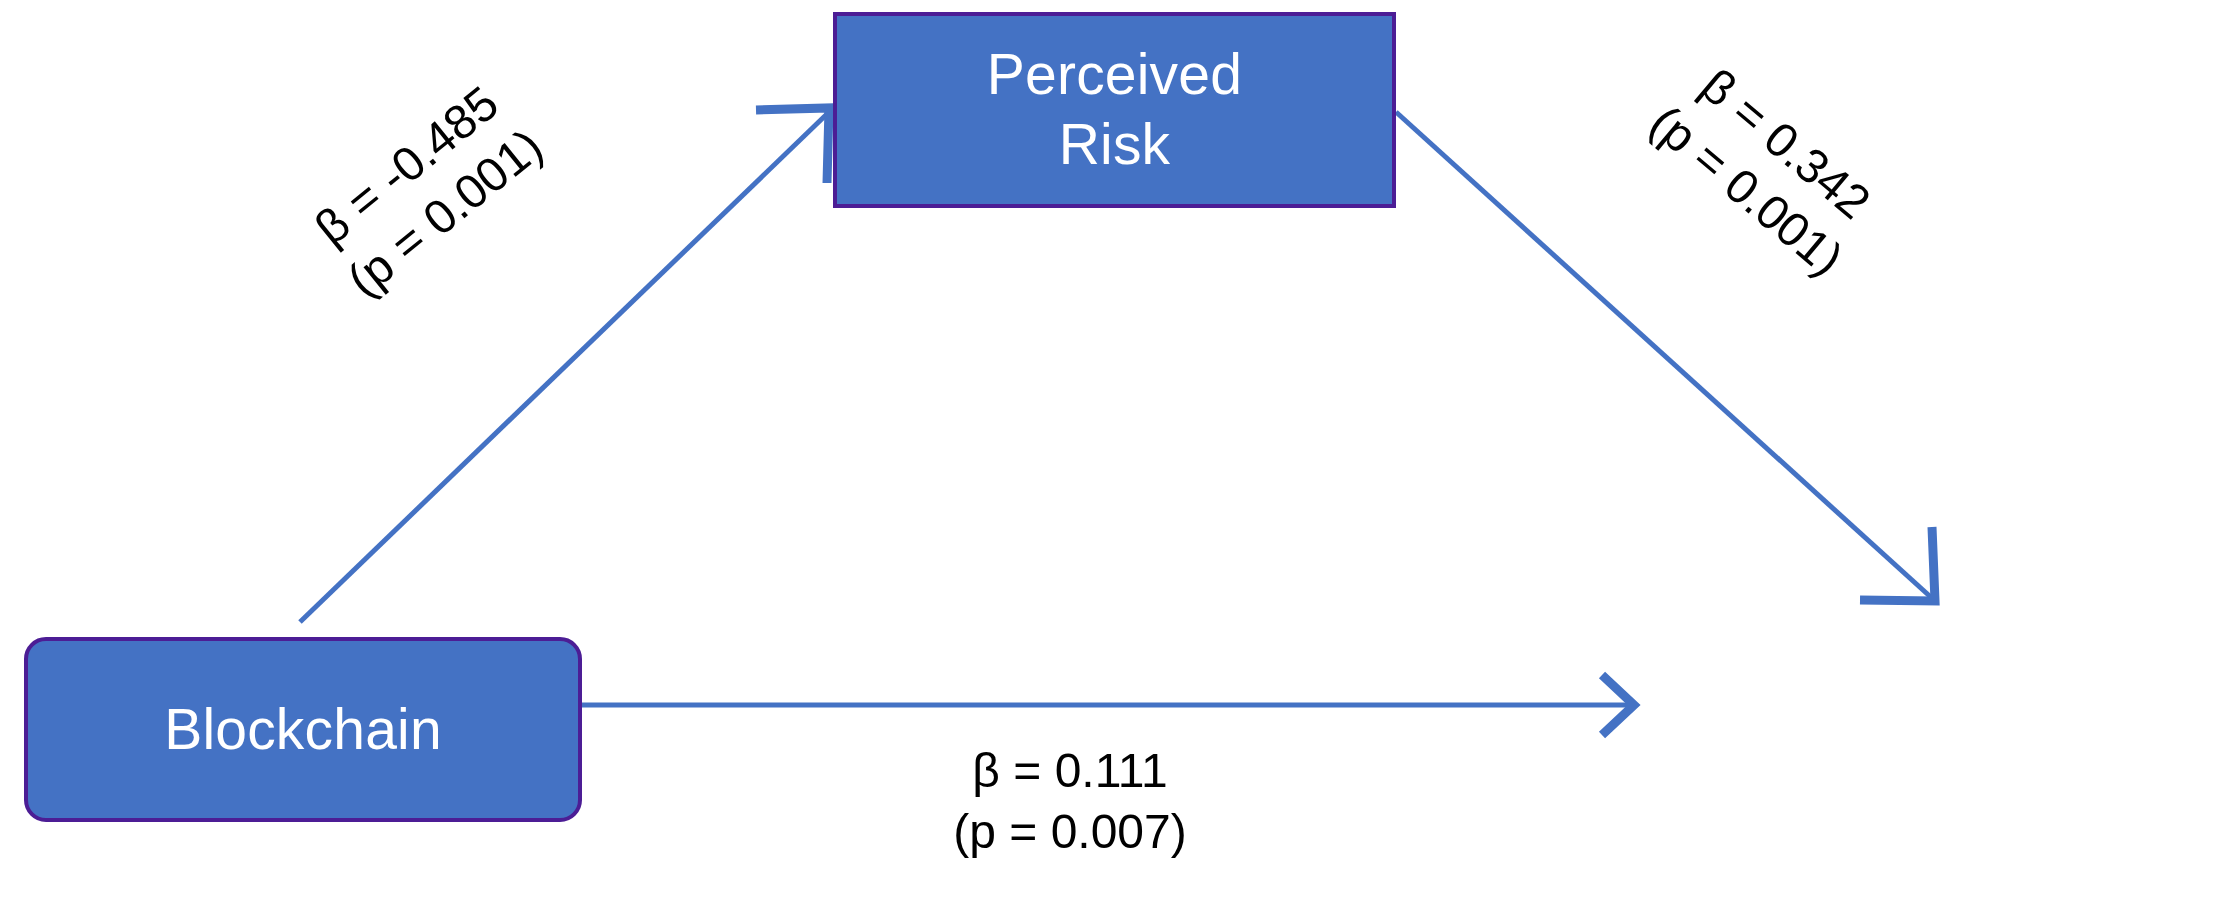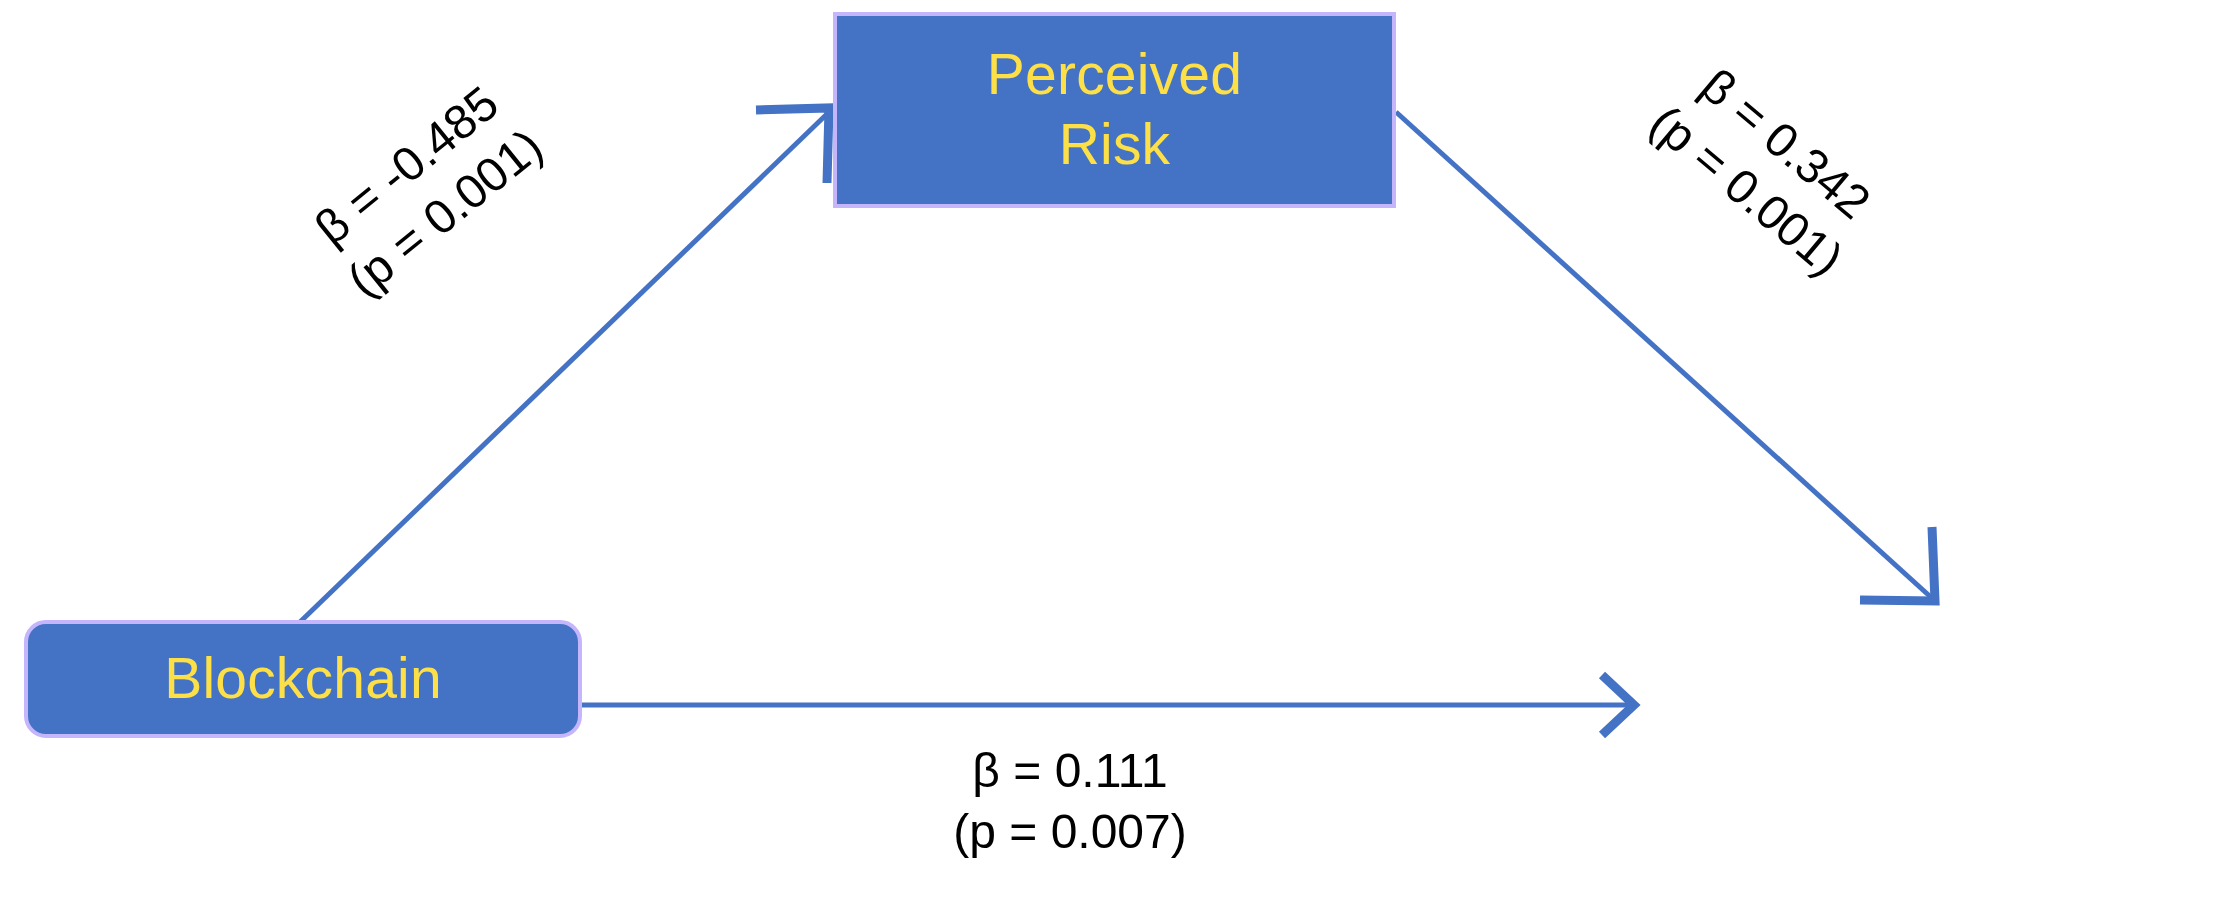--- a/index.html
+++ b/index.html
@@ -12,43 +12,43 @@
     width: 2238px;
     height: 911px;
     background: #ffffff;
     overflow: hidden;
     font-family: "Liberation Sans", sans-serif;
   }
   .node {
     position: absolute;
     box-sizing: border-box;
     background: #4472C4;
-    border: 4px solid #c4b5fd;
-    color: #fde047;
+    border: 4px solid #4c1d95;
+    color: #ffffff;
     display: flex;
     align-items: center;
     justify-content: center;
     text-align: center;
     font-size: 57px;
     line-height: 1.22;
     font-weight: 400;
     letter-spacing: 0.2px;
     white-space: pre-line;
   }
   #node-perceived-risk {
     left: 833px;
     top: 12px;
     width: 563px;
     height: 196px;
   }
   #node-blockchain {
     left: 24px;
-    top: 620px;
+    top: 637px;
     width: 558px;
-    height: 118px;
+    height: 185px;
     border-radius: 22px;
   }
   #node-purchase-intention {
     left: 1638px;
     top: 600px;
     width: 412px;
     height: 192px;
   }
   svg#edges {
     position: absolute;

